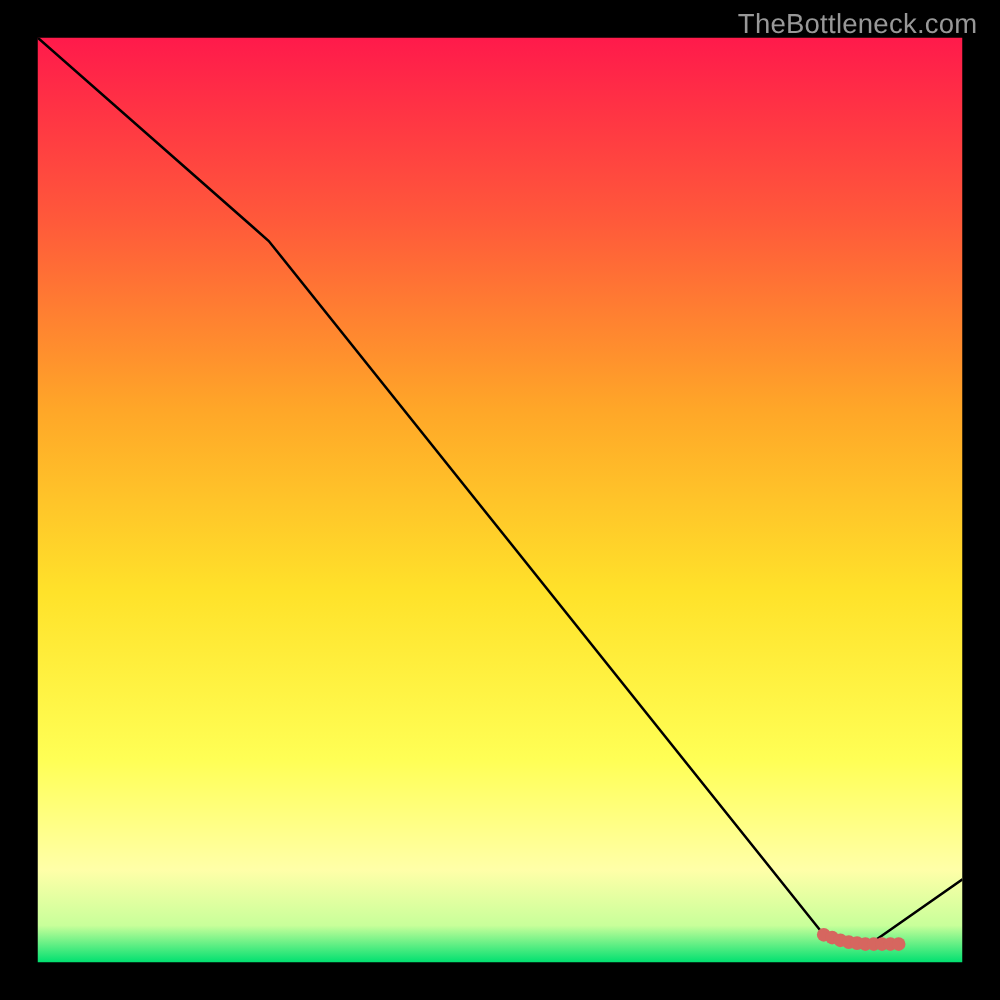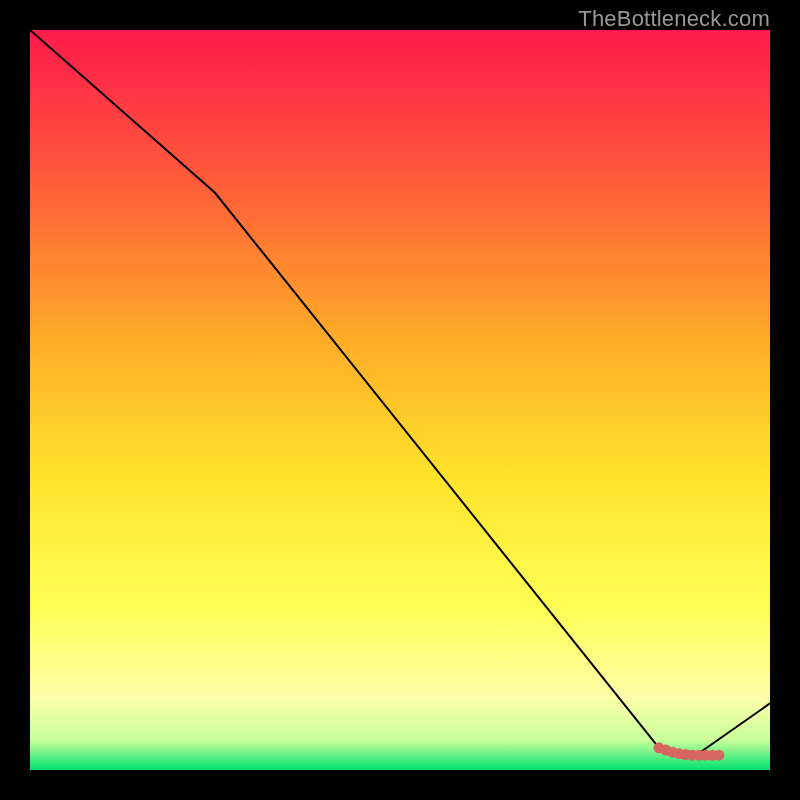--- a/index.html
+++ b/index.html
@@ -19,21 +19,21 @@
   .plot {
     position: absolute;
     left: 30px;
     top: 30px;
     width: 740px;
     height: 740px;
   }
   .attribution {
     position: absolute;
     top: 6px;
-    right: 30px;
+    right: 18px;
     font-family: Arial, Helvetica, sans-serif;
     font-size: 22px;
     color: #989898;
     font-weight: 500;
     letter-spacing: 0.2px;
   }
 </style>
 </head>
 <body>
 

